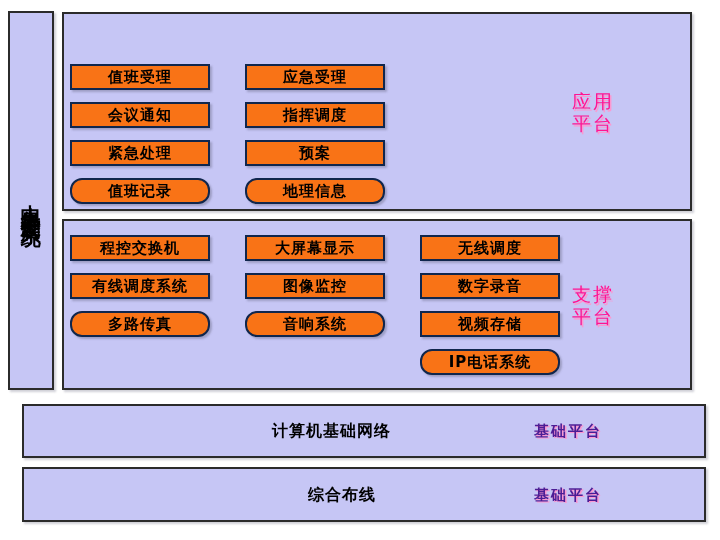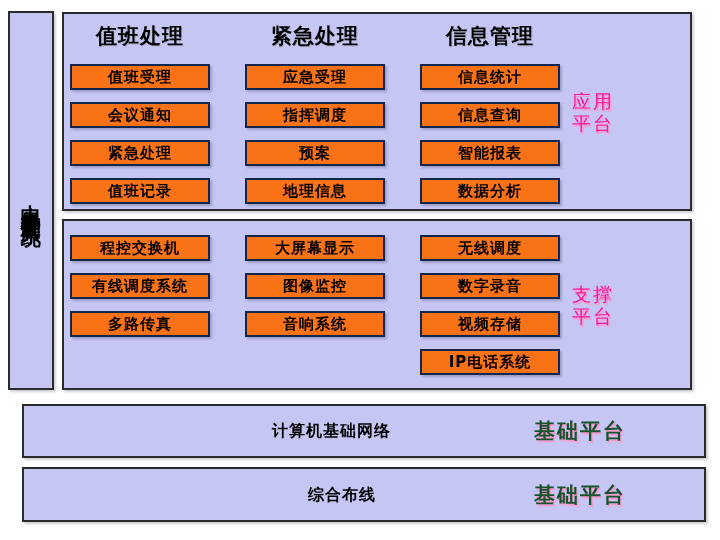--- a/index.html
+++ b/index.html
@@ -108,21 +108,21 @@
     display: flex;
     align-items: center;
     justify-content: center;
     font-size: 15px;
     font-weight: bold;
     color: #000000;
     letter-spacing: 1px;
     margin-bottom: 12px;
     white-space: nowrap;
   }
-  .gbox:last-child { margin-bottom: 0; }
+  .gbox:last-child { margin-bottom: 0; border-radius: 12px; }
 
   
   .ptag {
     position: absolute;
     width: 110px;
     text-align: left;
     font-size: 19px;
     font-weight: normal;
     line-height: 1.18;
     color: #ff1493;
@@ -150,65 +150,54 @@
     font-size: 16px;
     font-weight: bold;
     color: #000;
     letter-spacing: 1px;
     white-space: nowrap;
   }
   .bar-tag {
     position: absolute;
     top: 50%;
     transform: translateY(-50%);
-    font-size: 21px;
-    font-weight: bold;
-    color: #14532d;
+    font-size: 15px;
+    font-weight: bold;
+    color: #4c1d95;
     letter-spacing: 2px;
     white-space: nowrap;
     text-shadow: 1.5px 1.5px 0 rgba(255,150,205,.95);
   }
 </style>
 </head>
 <body>
 
 <div id="canvas">
 
   <div class="panel" id="sidebar">
     <div class="vtext">中央集中控制系统</div>
   </div>
 
   <div class="panel" id="app-panel">
 
-    <div class="head-row">
-      <div class="col-head c1">值班处理</div>
-      <div class="col-head c2">紧急处理</div>
-      <div class="col-head c3">信息管理</div>
-    </div>
 
     <div class="col k1" style="top:50px;">
       <div class="gbox">值班受理</div>
       <div class="gbox">会议通知</div>
       <div class="gbox">紧急处理</div>
       <div class="gbox">值班记录</div>
     </div>
 
     <div class="col k2" style="top:50px;">
       <div class="gbox">应急受理</div>
       <div class="gbox">指挥调度</div>
       <div class="gbox">预案</div>
       <div class="gbox">地理信息</div>
     </div>
 
-    <div class="col k3" style="top:50px;">
-      <div class="gbox">信息统计</div>
-      <div class="gbox">信息查询</div>
-      <div class="gbox">智能报表</div>
-      <div class="gbox">数据分析</div>
-    </div>
 
     <div class="ptag" style="left:508px; top:76px;">
       <div>应用</div>
       <div>平台</div>
     </div>
   </div>
 
   <div class="panel" id="sup-panel">
 
     <div class="col k1" style="top:14px;">

